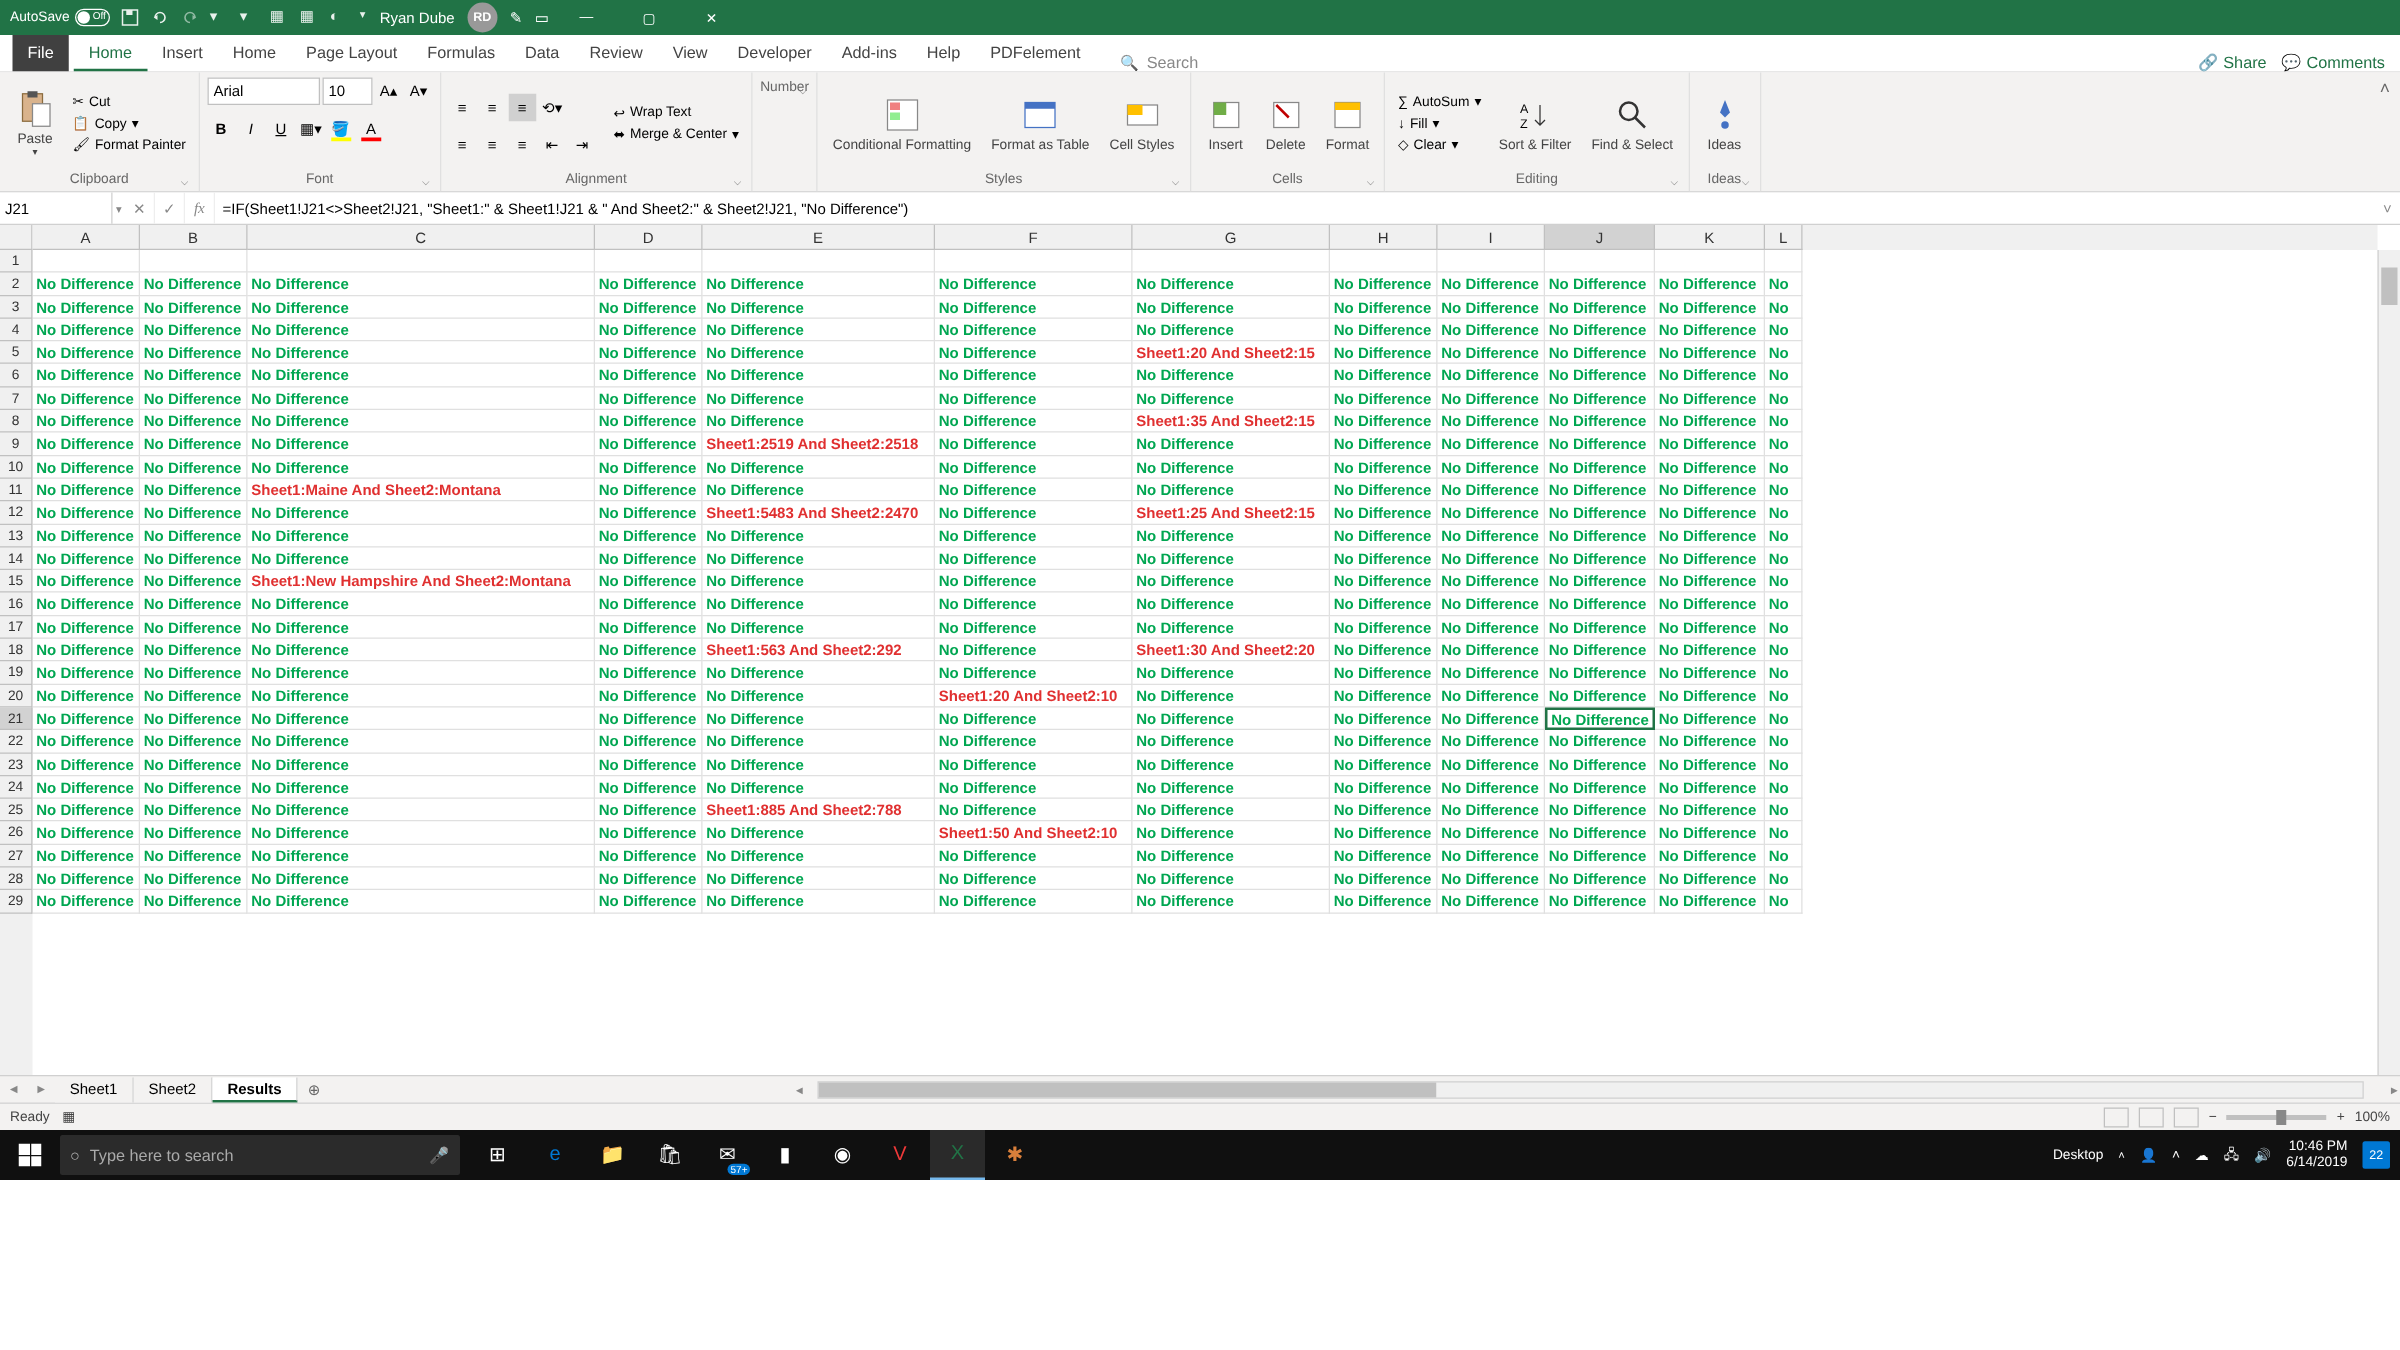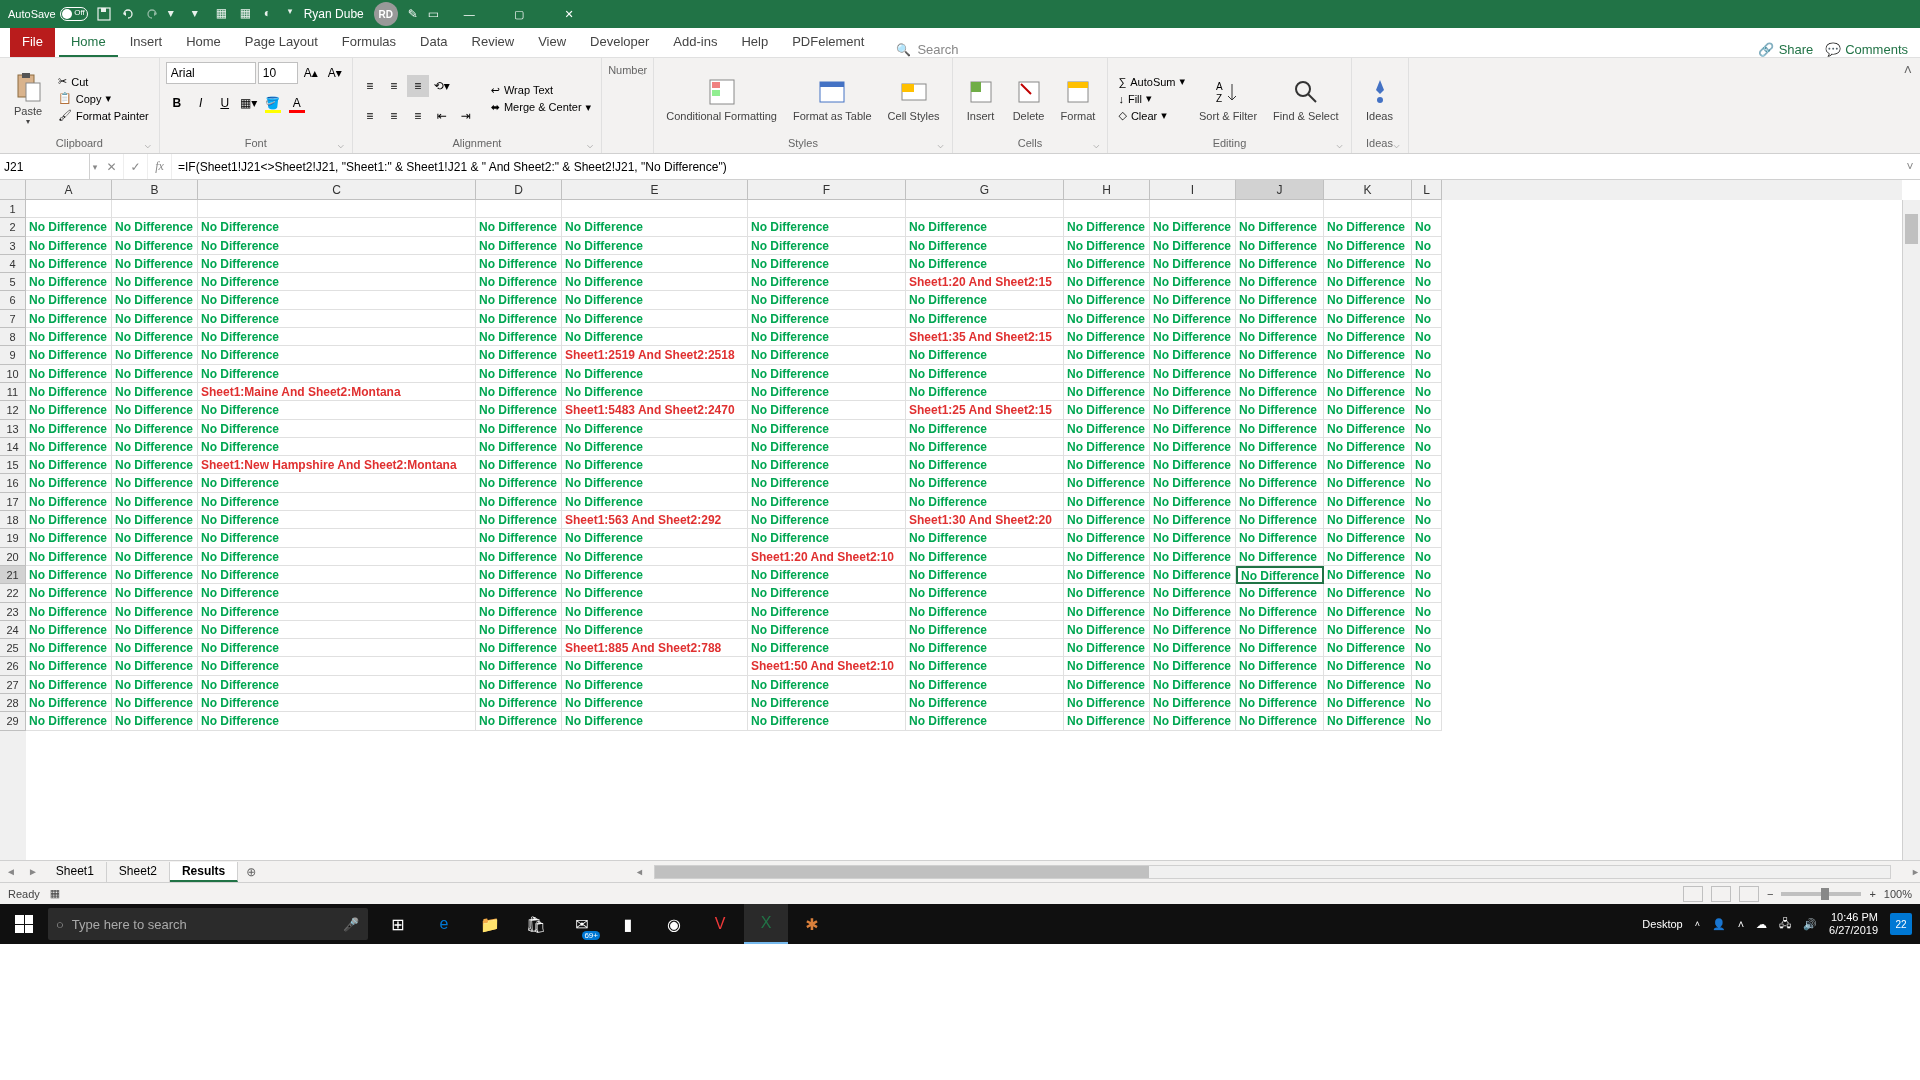--- a/index.html
+++ b/index.html
@@ -13,21 +13,21 @@
 .autosave-toggle::after { content: ''; position: absolute; left: 1px; top: 1px; width: 10px; height: 10px; border-radius: 50%; background: #fff; }
 .qat-icon { width: 16px; height: 16px; opacity: 0.9; }
 .titlebar-center { flex: 1; text-align: center; }
 .titlebar-right { display: flex; align-items: center; gap: 10px; padding-right: 8px; }
 .user-badge { width: 24px; height: 24px; border-radius: 50%; background: #999; display: inline-flex; align-items: center; justify-content: center; font-size: 10px; font-weight: bold; }
 .win-btn { width: 40px; height: 28px; display: inline-flex; align-items: center; justify-content: center; font-size: 11px; }
 
 
 .ribbon-tabs { height: 30px; background: #fff; display: flex; align-items: flex-end; padding-left: 10px; border-bottom: 1px solid #e0e0e0; }
 .tab { padding: 6px 12px; font-size: 13px; color: #444; cursor: pointer; }
-.tab.file { background: #b91c1c; color: #fff; margin-right: 4px; }
+.tab.file { background: #404040; color: #fff; margin-right: 4px; }
 .tab.active { color: #217346; border-bottom: 2px solid #217346; }
 .ribbon-right { margin-left: auto; display: flex; align-items: center; gap: 12px; padding-right: 12px; }
 .ribbon-right-item { color: #217346; font-size: 13px; }
 
 
 .ribbon { height: 96px; background: #f3f2f1; display: flex; border-bottom: 1px solid #d0d0d0; }
 .ribbon-group { border-right: 1px solid #e0e0e0; display: flex; flex-direction: column; padding: 4px 6px 0; }
 .ribbon-group-content { flex: 1; display: flex; align-items: center; gap: 4px; }
 .ribbon-group-label { font-size: 11px; color: #666; text-align: center; padding: 2px 0 4px; position: relative; }
 .ribbon-group-label::after { content: '⌵'; font-size: 8px; position: absolute; right: 2px; bottom: 2px; color: #888; }
@@ -858,36 +858,36 @@
   <div class="search-box">
     <span>○</span>
     <span>Type here to search</span>
     <span style="margin-left:auto">🎤</span>
   </div>
   <div class="task-icons">
     <div class="task-icon">⊞</div>
     <div class="task-icon" style="color:#0078d4">e</div>
     <div class="task-icon">📁</div>
     <div class="task-icon">🛍</div>
-    <div class="task-icon" style="position:relative">✉<span style="position:absolute;bottom:4px;right:4px;background:#0078d4;font-size:8px;padding:0 2px;border-radius:6px">69+</span></div>
+    <div class="task-icon" style="position:relative">✉<span style="position:absolute;bottom:4px;right:4px;background:#0078d4;font-size:8px;padding:0 2px;border-radius:6px">57+</span></div>
     <div class="task-icon">▮</div>
     <div class="task-icon">◉</div>
     <div class="task-icon" style="color:#ef3939">V</div>
     <div class="task-icon active" style="color:#217346">X</div>
     <div class="task-icon" style="color:#d97f3b">✱</div>
   </div>
   <div class="tray">
     <span>Desktop</span>
     <span style="font-size:9px">˄</span>
     <span>👤</span>
     <span>˄</span>
     <span>☁</span>
     <span>🖧</span>
     <span>🔊</span>
     <div class="tray-time">
       <div>10:46 PM</div>
-      <div>6/27/2019</div>
+      <div>6/14/2019</div>
     </div>
     <div class="notif-badge">
         <span>22</span>
       </div>
   </div>
 </div>
 
 </body></html>

